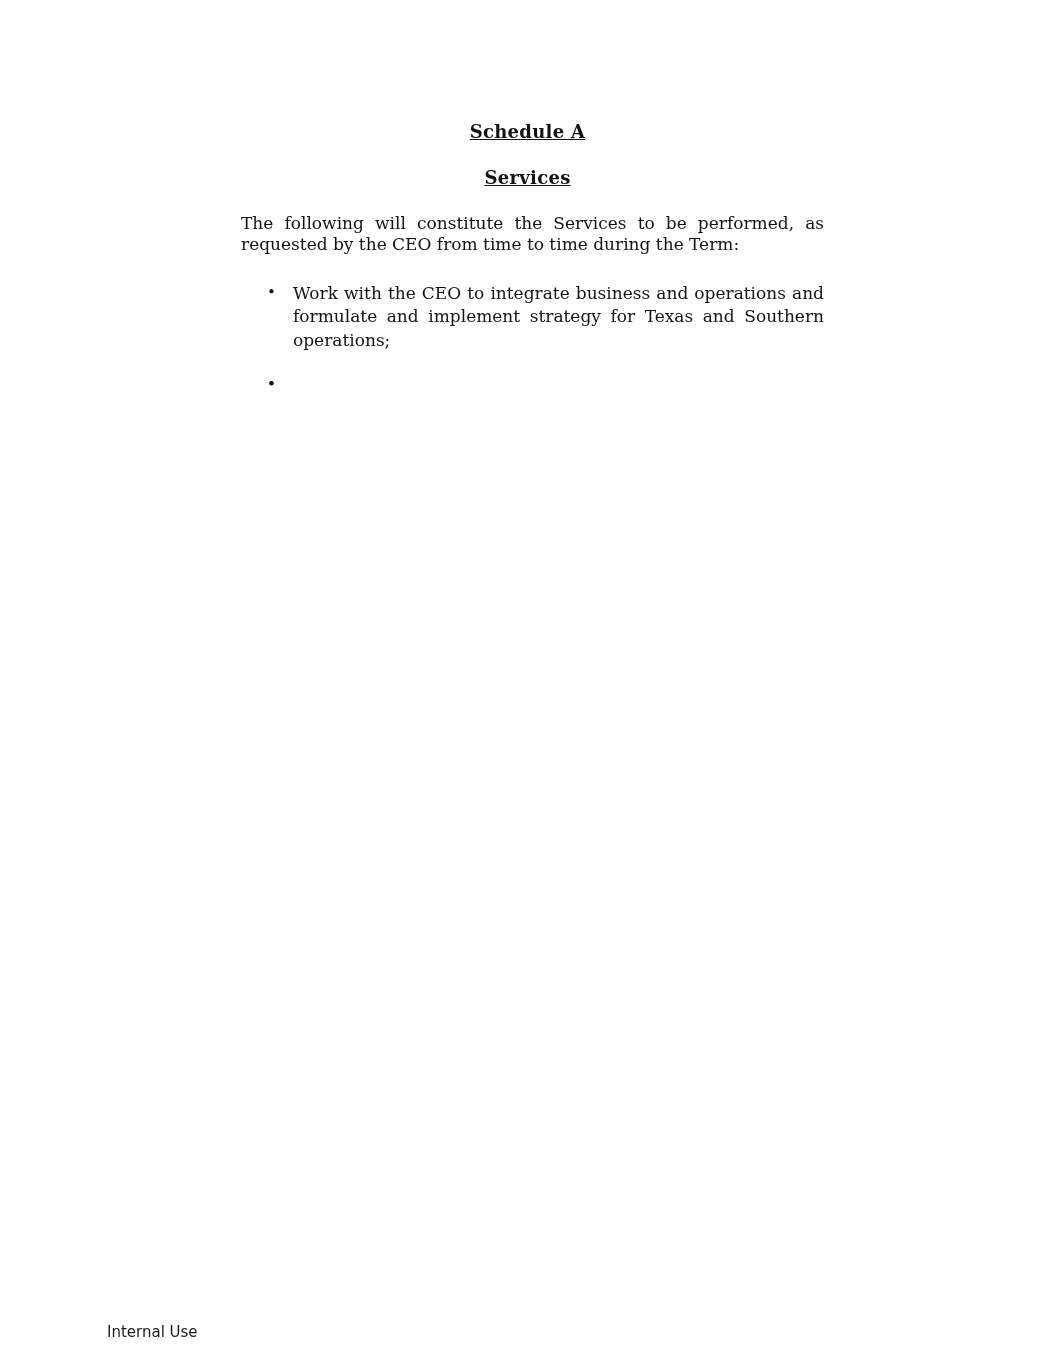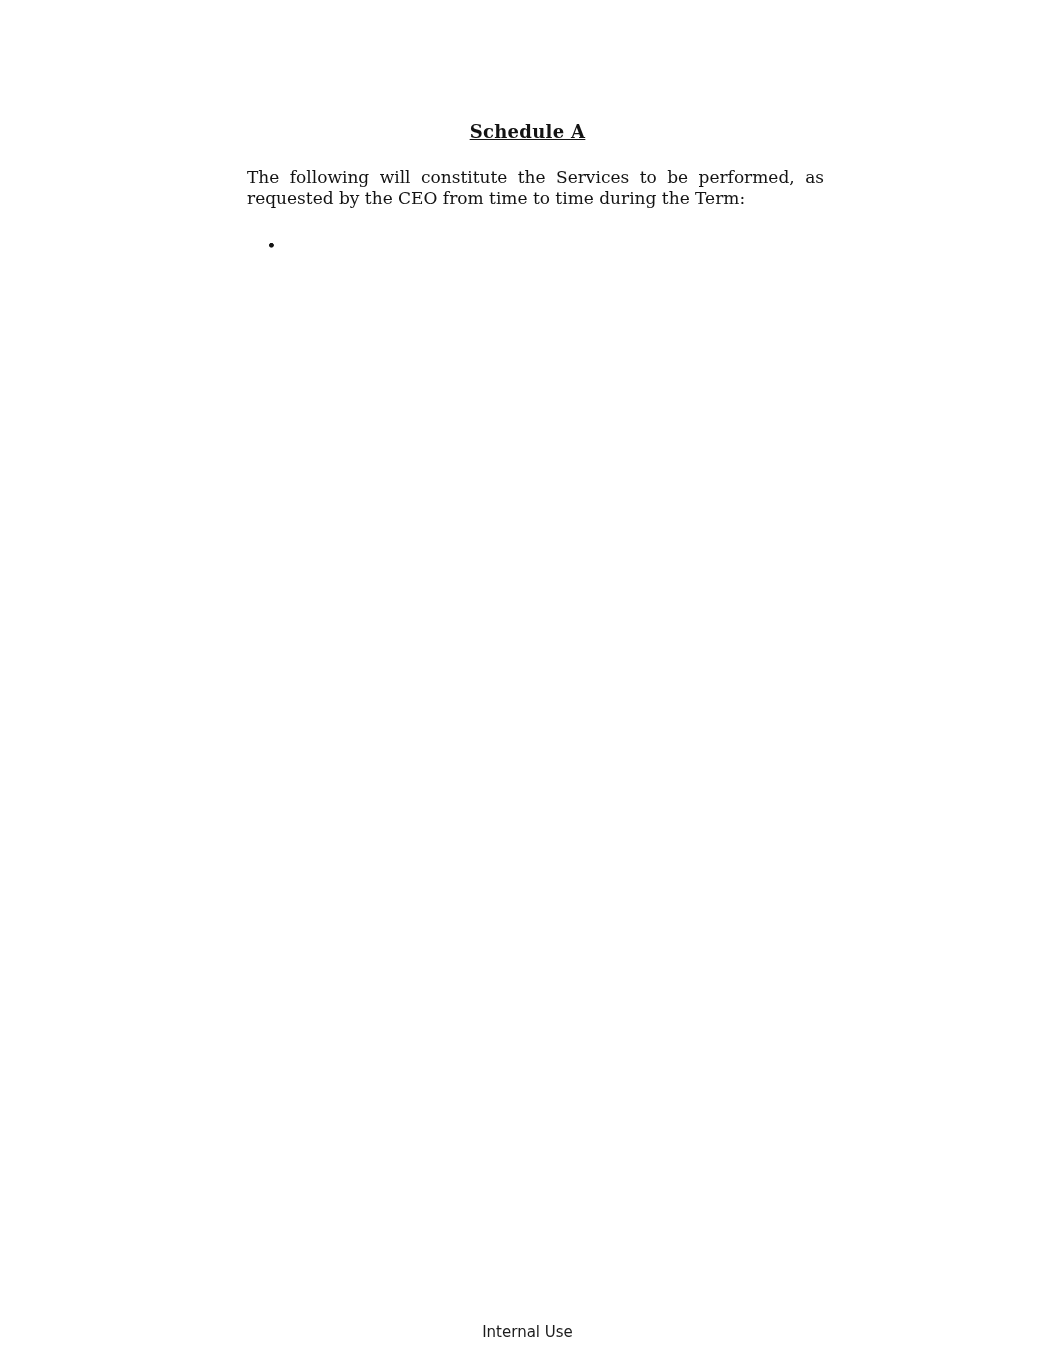--- a/index.html
+++ b/index.html
@@ -25,21 +25,21 @@
     font-weight: bold;
     text-align: center;
     text-decoration: underline;
     margin: 0 0 25px 0;
     letter-spacing: 0.3px;
   }
   .intro {
     font-size: 17px;
     line-height: 1.23;
     text-align: justify;
-    margin: 0 0 27px 16px;
+    margin: 0 0 27px 10px;
   }
   .services-list {
     list-style: none;
     margin: 0;
     padding: 0;
   }
   .services-list li {
     position: relative;
     padding-left: 62px;
     margin: 0 0 22px 0;
@@ -51,39 +51,40 @@
     position: absolute;
     left: 36px;
     top: 0;
     font-size: 15px;
   }
   .footer {
     position: absolute;
     left: 0;
     right: 0;
     bottom: 24px;
-    text-align: center;
     font-family: "DejaVu Sans", "Liberation Sans", sans-serif;
     font-size: 15px;
     color: #1c1c1c;
   }
 </style>
 </head>
 <body>
 
 <div class="page">
 
   <h1 class="heading">Schedule A</h1>
 
+  <h2 class="heading">Services</h2>
 
   <p class="intro">The following will constitute the Services to be performed, as requested by the CEO from time to time during the Term:</p>
 
   <ul class="services-list">
     <li>
       <span class="marker">•</span>
+      <span class="li-text">Work with the CEO to integrate business and operations and formulate and implement strategy for Texas and Southern operations;</span>
     </li>
     <li>
       <span class="marker">•</span>
     </li>
     <li>
       <span class="marker">•</span>
     </li>
   </ul>
 
   <div class="footer">Internal Use</div>

